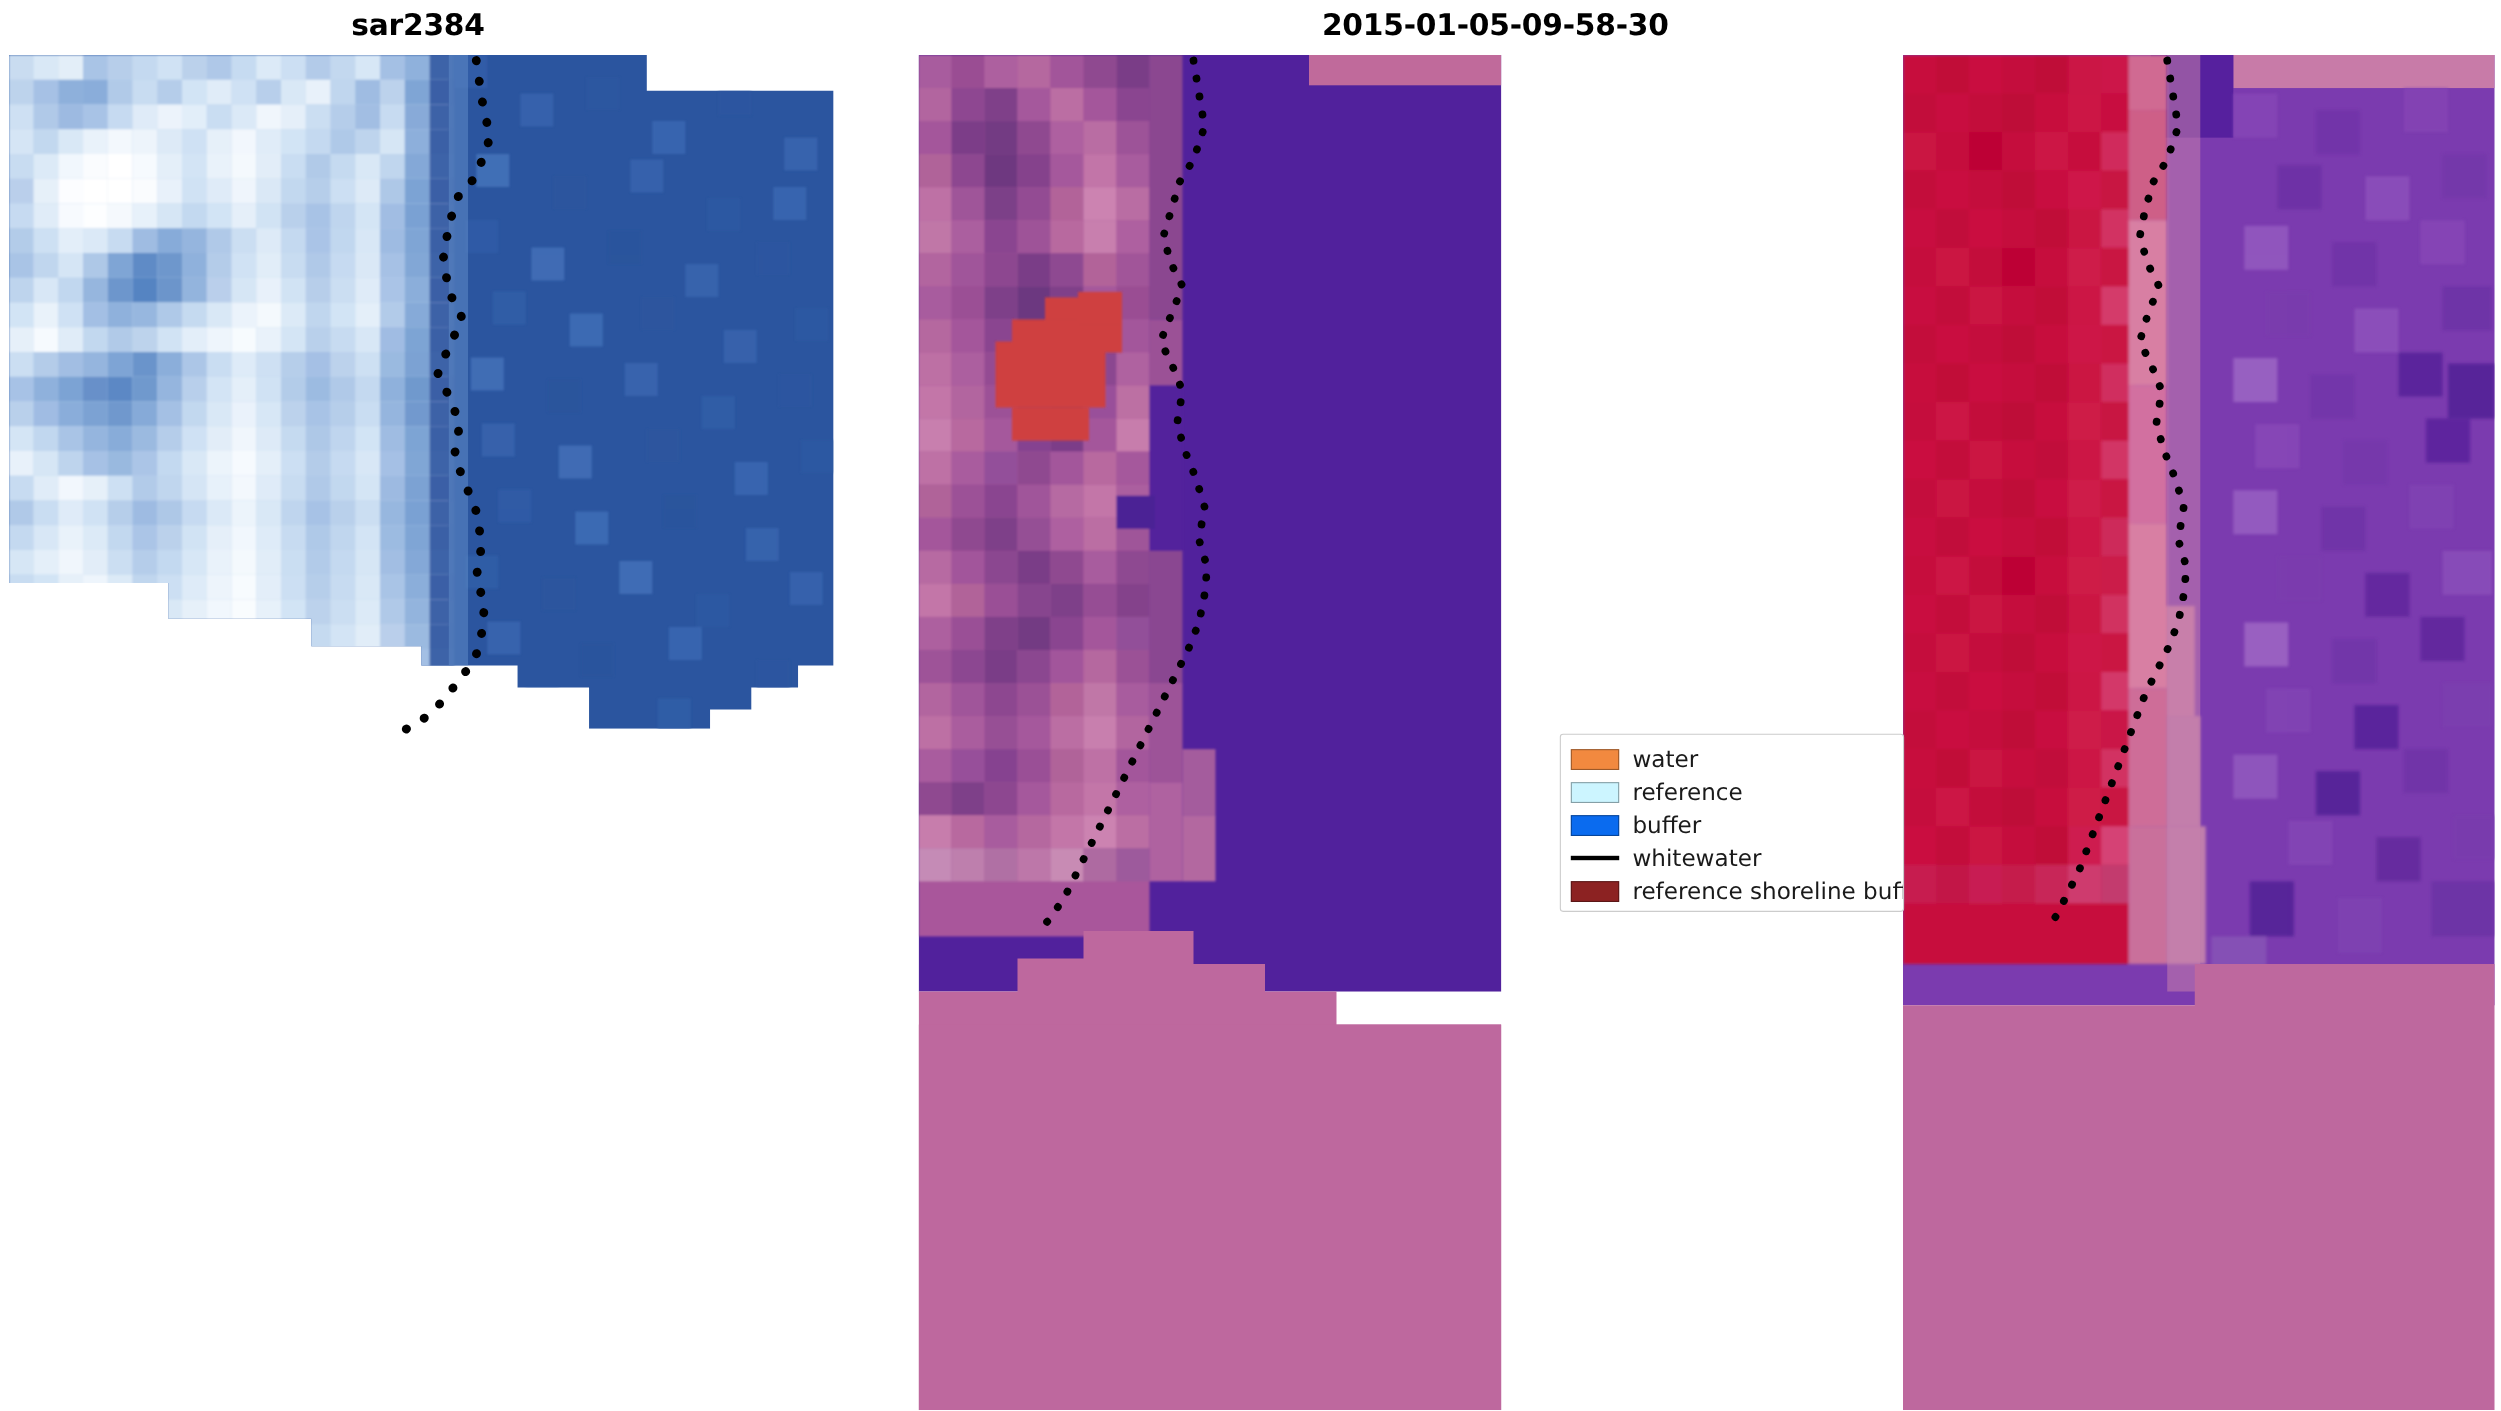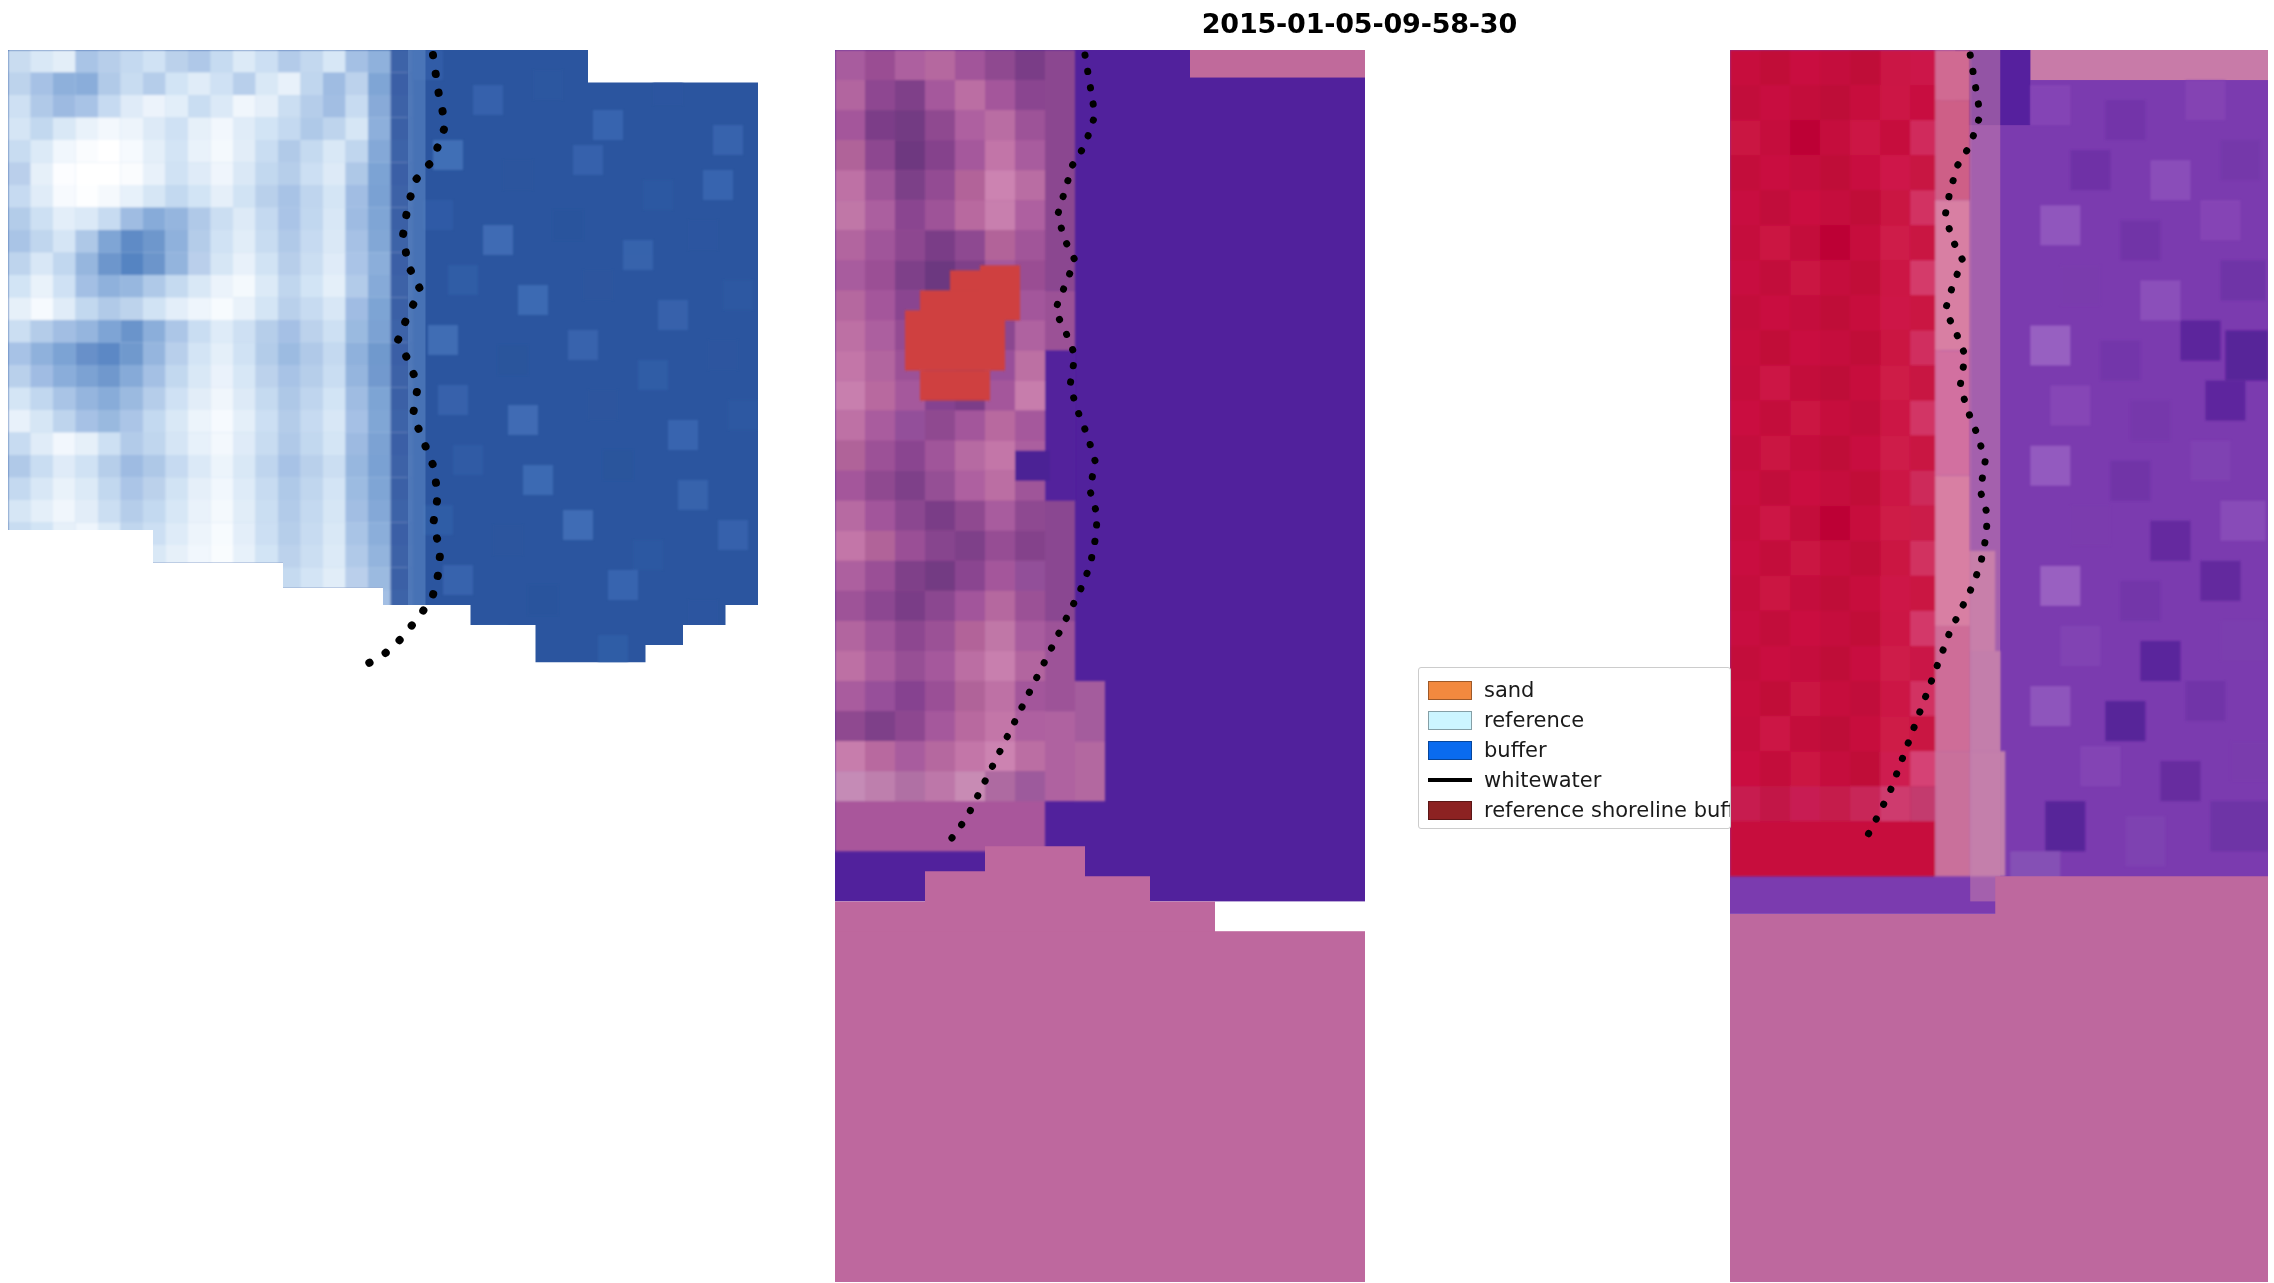--- a/index.html
+++ b/index.html
@@ -89,20 +89,21 @@
     color: #1a1a1a;
     line-height: 1;
   }
 </style>
 </head>
 <body>
 
 <div class="figure">
 
   <div class="panel" style="left:0px; top:0px; width:760px; height:1283px;">
+    <div class="panel-title" style="left:0; top:8px;">sar2384</div>
     <div class="panel-canvas" style="left:8px; top:50px; width:750px; height:900px;">
       <svg class="raster" viewBox="0 0 300 360" preserveAspectRatio="none">
         <defs>
           <clipPath id="clipSar">
             <path d="M0,0 H232 V13 H300 V222 H287 V230 H270 V238 H255 V245 H211 V230 H185 V222 H150 V215 H110 V205 H58 V192 H0 Z"></path>
           </clipPath>
           <filter id="blurSar" x="-10%" y="-10%" width="120%" height="120%">
             <feGaussianBlur stdDeviation="0.42"></feGaussianBlur>
           </filter>
         </defs>
@@ -1196,21 +1197,21 @@
                  L89,94 L86,104 L90,112 L94,122 L92,134 L95,144 L99,154 L102,164
                  L100,176 L103,186 L102,196 L100,206 L96,216 L92,224 L88,232 L85,240
                  L82,248 L79,256 L76,264 L73,272 L70,280 L67,288 L64,296 L60,304 L56,312 L52,318" fill="none" stroke="#000000" stroke-width="2.8" stroke-linecap="round" stroke-dasharray="0.1 6.5"></path>
       </svg>
     </div>
   </div>
 
   <div class="legend" style="left:1418px; top:667px; width:313px; height:162px;">
     <div class="legend-row">
       <span class="legend-swatch patch" style="background:#F2893F;"></span>
-      <span class="legend-label">sand</span>
+      <span class="legend-label">water</span>
     </div>
     <div class="legend-row">
       <span class="legend-swatch patch" style="background:#CCF5FF;"></span>
       <span class="legend-label">reference</span>
     </div>
     <div class="legend-row">
       <span class="legend-swatch patch" style="background:#0A6BEF;"></span>
       <span class="legend-label">buffer</span>
     </div>
     <div class="legend-row">

